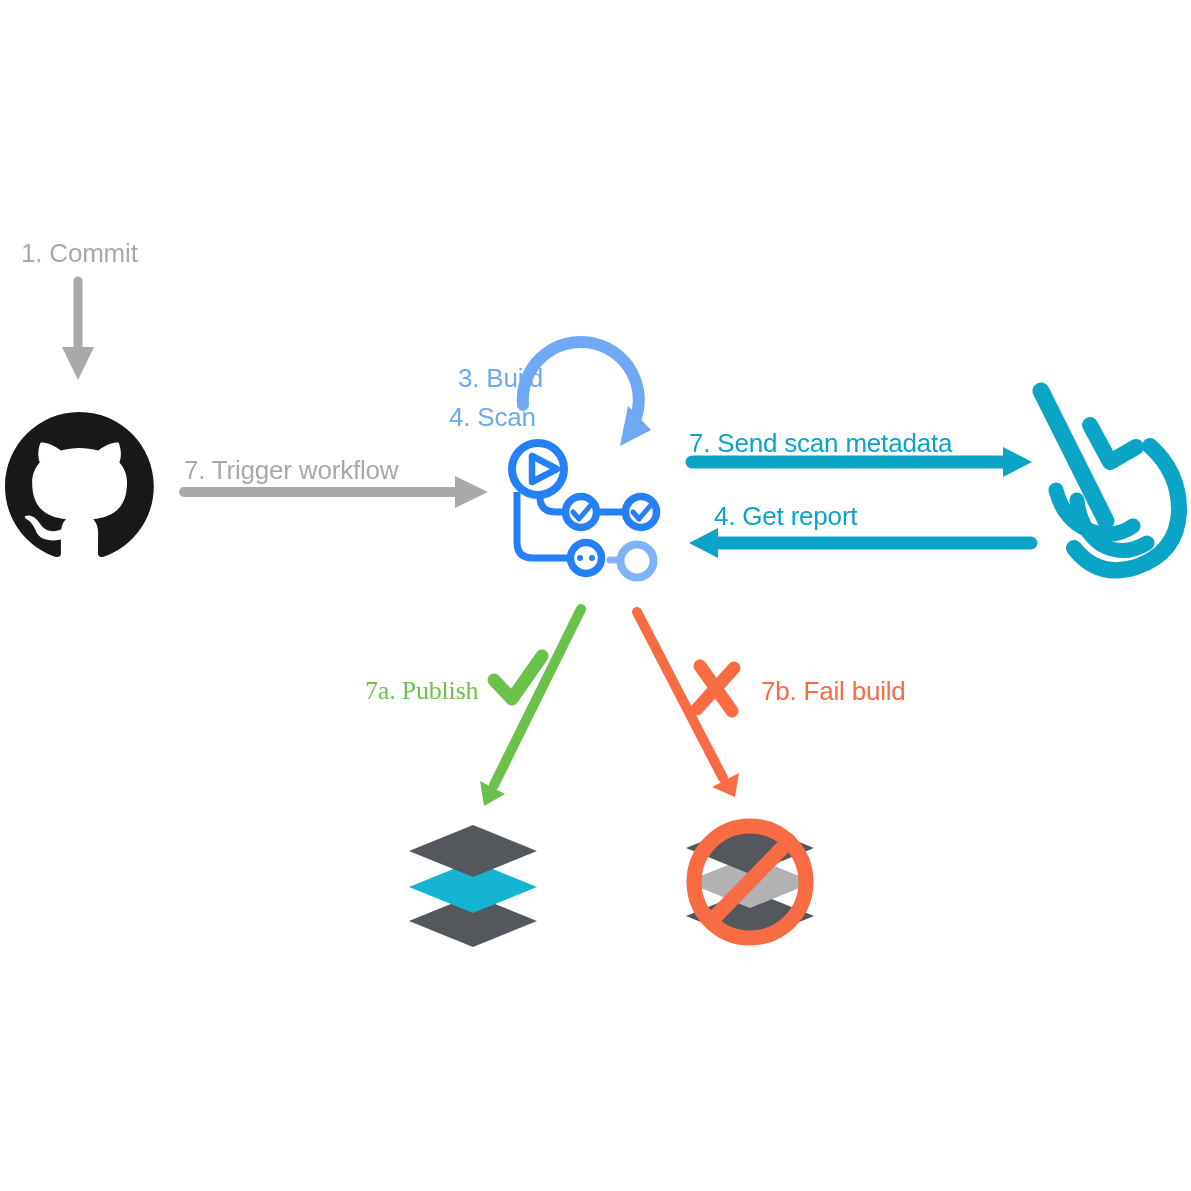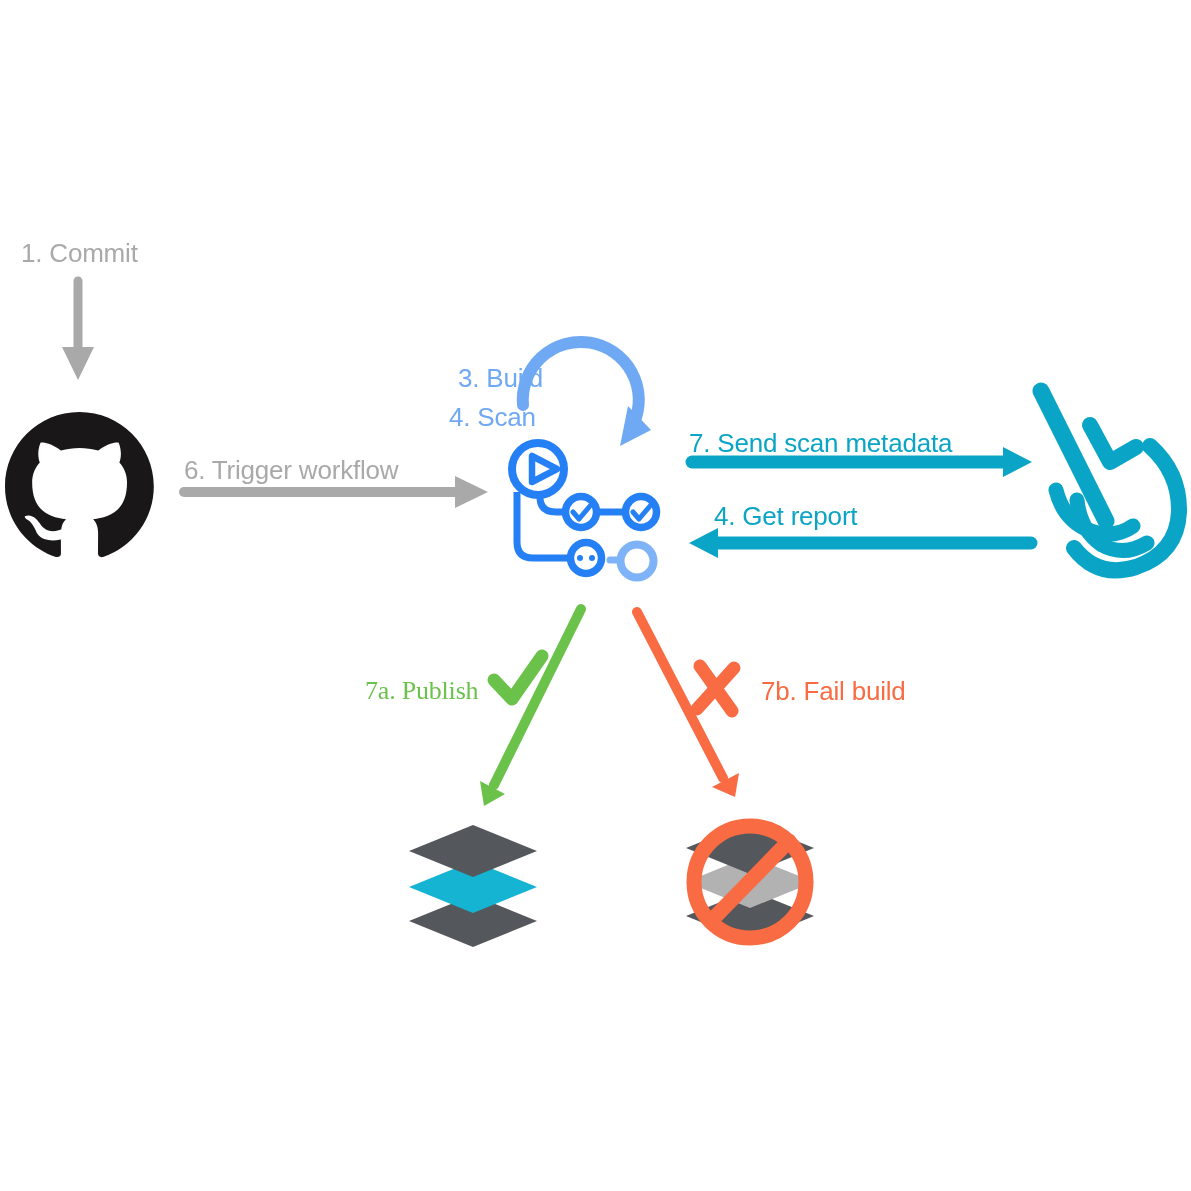--- a/index.html
+++ b/index.html
@@ -130,20 +130,20 @@
     <g>
       <polygon class="f-dark" points="750,890 814,916 750,942 686,916"></polygon>
       <polygon class="f-lgraybar" points="750,856 814,882 750,908 686,882"></polygon>
       <polygon class="f-dark" points="750,822 814,848 750,874 686,848"></polygon>
       <circle class="s-orange" cx="750" cy="882" r="56" stroke-width="15"></circle>
       <line class="s-orange" x1="711" y1="921" x2="789" y2="841" stroke-width="15" stroke-linecap="round"></line>
     </g>
   </svg>
 
   <div class="label c-gray" style="left:21px;  top:237px;">1. Commit</div>
-  <div class="label c-gray" style="left:184px; top:454px;">6. Trigger workflow</div>
+  <div class="label c-gray" style="left:184px; top:454px;">7. Trigger workflow</div>
   <div class="label c-lblue" style="left:458px; top:334px;margin-top:28px;">3. Build</div>
   <div class="label c-lblue" style="left:449px; top:363px;margin-top:38px;">4. Scan</div>
   <div class="label c-teal" style="left:689px; top:427px;">7. Send scan metadata</div>
   <div class="label c-teal" style="left:714px; top:500px;">4. Get report</div>
   <div class="label c-green" style="left:365px; top:675px;font-family:Liberation Serif, serif;">7a. Publish</div>
   <div class="label c-orange" style="left:741px; top:675px;">7b. Fail build</div>
 </div>
 
 </body></html>

